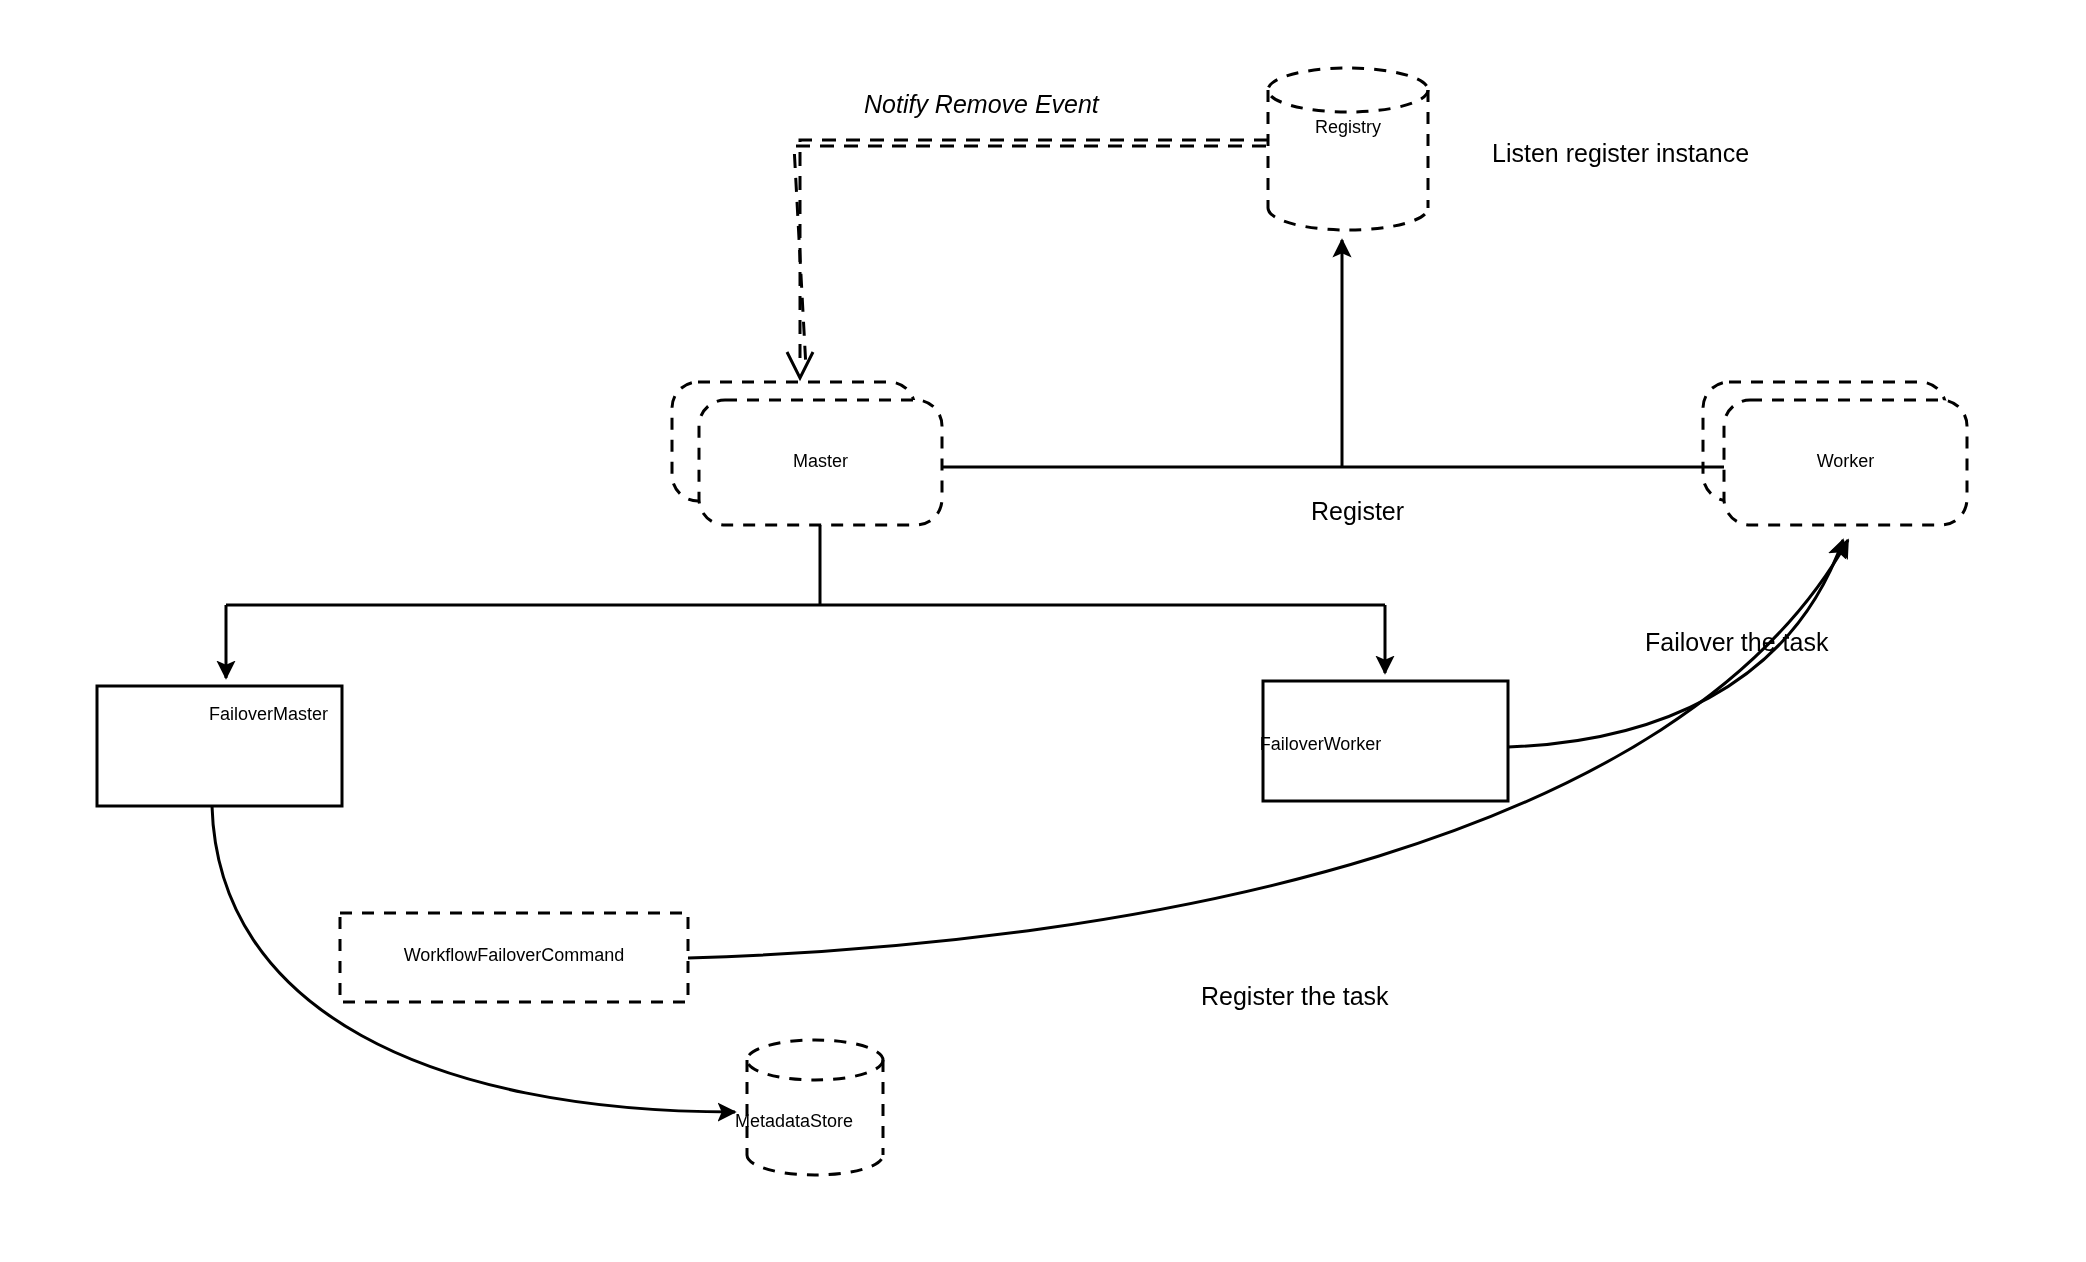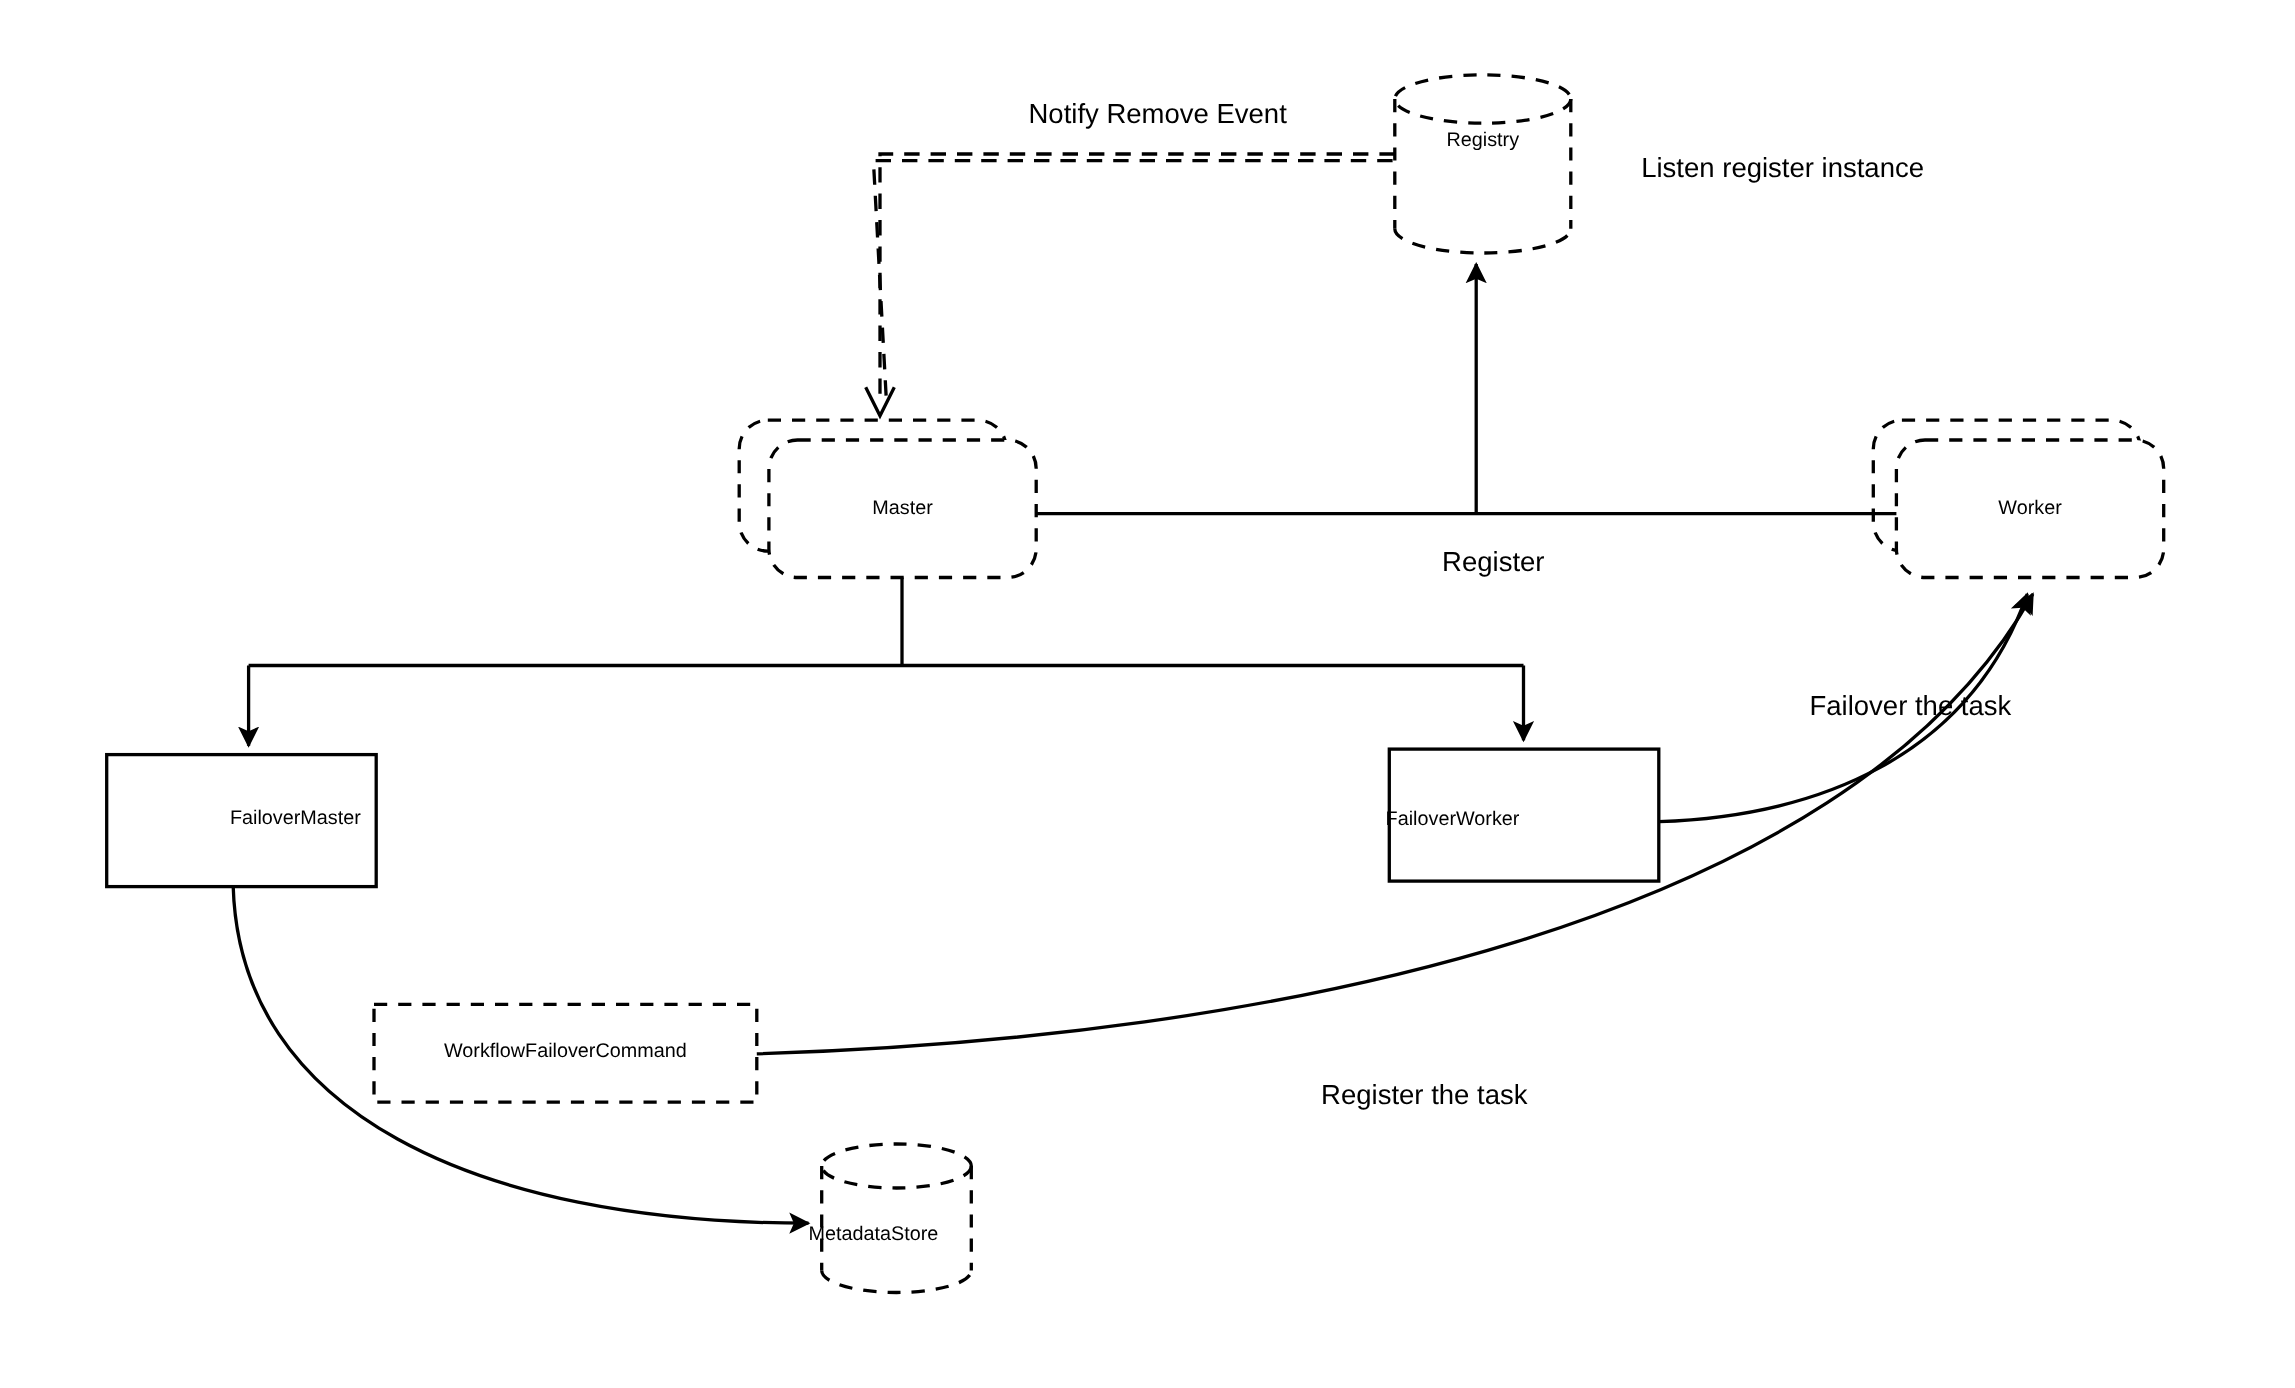--- a/index.html
+++ b/index.html
@@ -143,29 +143,29 @@
 
     <path class="conn" d="M 212 806 C 218 1010 430 1112 735 1112" marker-end="url(#arrowSolid)"></path>
   </svg>
 
   <div class="node-label" style="left:1268px; top:118px; width:160px;">Registry</div>
 
   <div class="node-label" style="left:699px; top:452px; width:243px;">Master</div>
 
   <div class="node-label" style="left:1724px; top:452px; width:243px;">Worker</div>
 
-  <div class="node-label" style="left:97px; top:734px; width:287px;padding-left:28px;">FailoverMaster</div>
+  <div class="node-label" style="left:97px; top:705px; width:287px;padding-left:28px;">FailoverMaster</div>
 
   <div class="node-label" style="left:1198px; top:735px; width:245px;">FailoverWorker</div>
 
   <div class="node-label" style="left:340px; top:946px; width:348px;">WorkflowFailoverCommand</div>
 
   <div class="node-label" style="left:735px; top:1112px; width:160px; text-align:left;">MetadataStore</div>
 
-  <div class="edge-label" style="left:935px; top:92px;">Notify Remove Event</div>
+  <div class="edge-label" style="left:864px; top:92px;font-style:italic;">Notify Remove Event</div>
 
   <div class="edge-label" style="left:1492px; top:141px;">Listen register instance</div>
 
   <div class="edge-label" style="left:1311px; top:499px;">Register</div>
 
   <div class="edge-label" style="left:1600px; top:630px;margin-left:45px;">Failover the task</div>
 
   <div class="edge-label" style="left:1201px; top:984px;">Register the task</div>
 
 </div>

